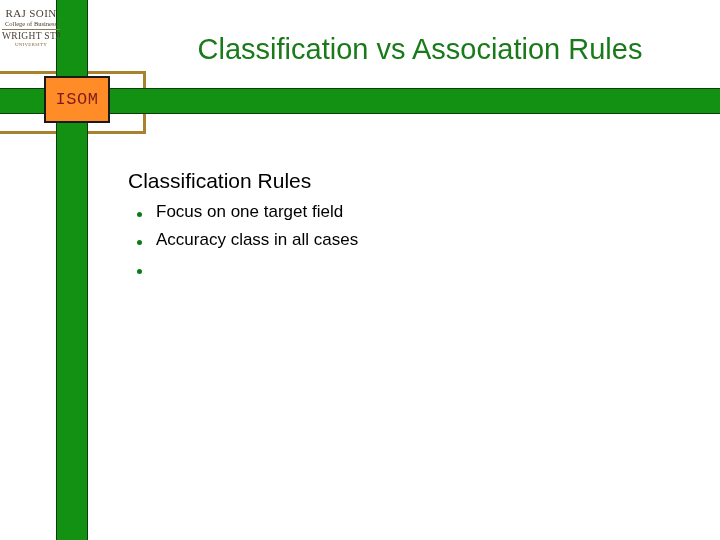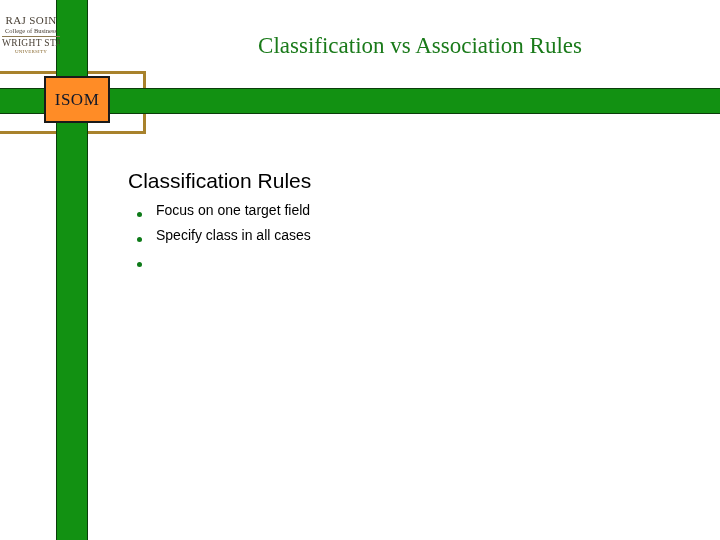--- a/index.html
+++ b/index.html
@@ -61,23 +61,23 @@
     width: 66px;
     height: 47px;
     background: #ff8c26;
     border: 2px solid #1a1a1a;
     box-sizing: border-box;
     display: flex;
     align-items: center;
     justify-content: center;
   }
   .isom-label {
-    font-family: Liberation Serif, serif;
+    font-family: Liberation Mono, monospace;
     font-size: 17px;
-    color: #0f172a;
+    color: #7f1d1d;
     letter-spacing: 0.5px;
     line-height: 1;
   }
 
   
   .logo {
     position: absolute;
     left: 2px;
     top: 7px;
     width: 58px;
@@ -86,21 +86,21 @@
     color: #3a3a30;
     font-family: "Liberation Serif", serif;
     text-align: center;
     overflow: hidden;
   }
   .logo-l1 {
     font-size: 11px;
     letter-spacing: 0.4px;
     color: #4a4136;
     white-space: nowrap;
-    margin-top: 8px;
+    margin-top: 1px;
   }
   .logo-l2 {
     font-size: 6.5px;
     color: #4a4136;
     white-space: nowrap;
     margin-top: 2px;
     border-bottom: 1px solid #8d7a52;
     padding-bottom: 1px;
   }
   .logo-l3 {
@@ -117,25 +117,25 @@
     white-space: nowrap;
     margin-top: 1px;
   }
 
   
   .slide-title {
     position: absolute;
     left: 150px;
     top: 33px;
     width: 540px;
-    font-size: 23px;
+    font-size: 29px;
     color: #1a7a1a;
     text-align: center;
     white-space: nowrap;
-    font-family: Liberation Serif, serif;
+    font-family: Liberation Sans, sans-serif;
   }
 
   
   .columns {
     position: absolute;
     left: 128px;
     top: 168px;
     width: 570px;
     display: flex;
     gap: 18px;
@@ -151,21 +151,21 @@
     white-space: nowrap;
   }
   ul.col-list {
     list-style: none;
     margin: 0;
     padding: 0;
   }
   ul.col-list > li {
     position: relative;
     padding-left: 28px;
-    font-size: 14px;
+    font-size: 17px;
     color: #000000;
     line-height: 1.22;
     margin: 8px 0 1px 0;
   }
   ul.col-list > li .bullet {
     position: absolute;
     left: 9px;
     top: 10px;
     width: 5px;
     height: 5px;
@@ -201,21 +201,21 @@
 
     <div class="col">
       <div class="col-heading">Classification Rules</div>
       <ul class="col-list">
         <li>
           <span class="bullet"></span>
           <span>Focus on one target field</span>
         </li>
         <li>
           <span class="bullet"></span>
-          <span>Specify class in all cases</span>
+          <span>Accuracy class in all cases</span>
         </li>
         <li>
           <span class="bullet"></span>
         </li>
       </ul>
     </div>
 
 
   </div>
 

